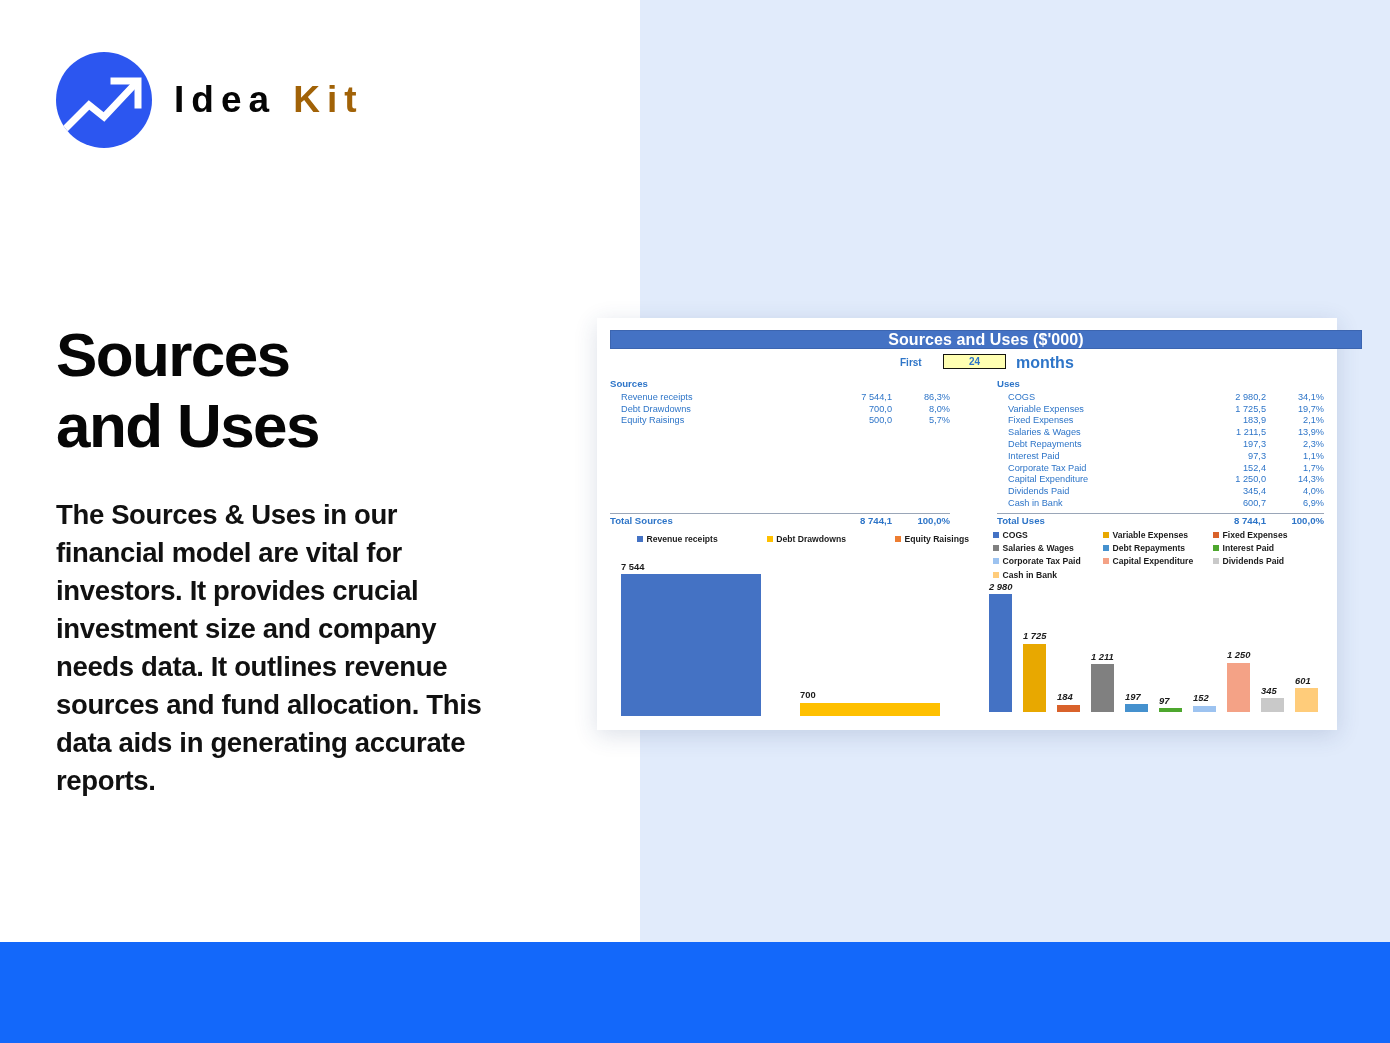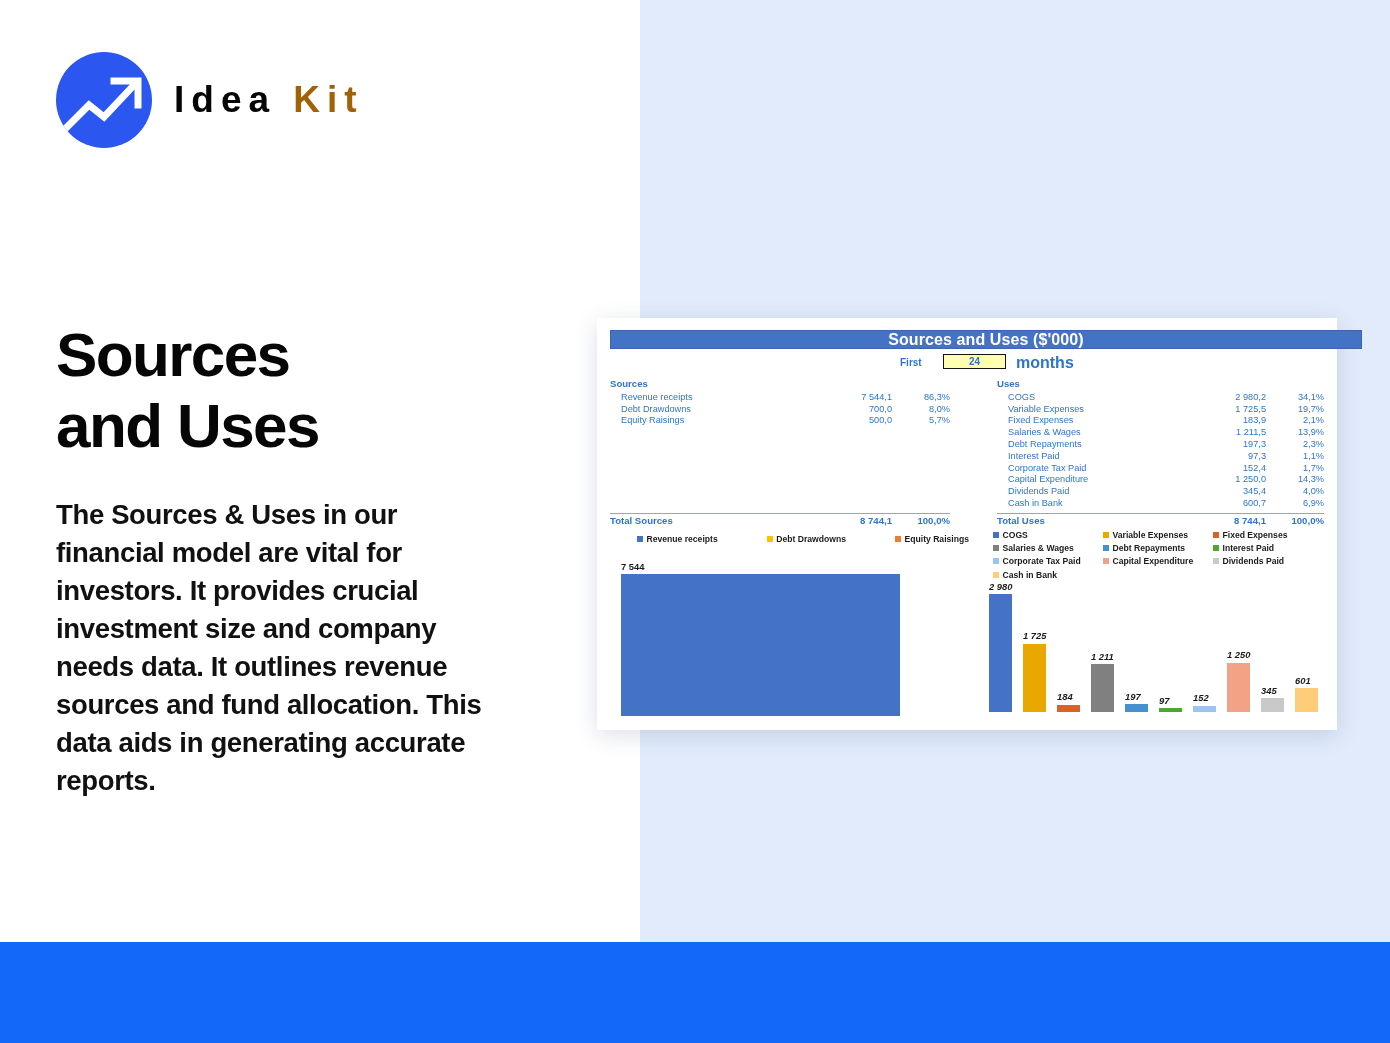--- a/index.html
+++ b/index.html
@@ -343,20 +343,24 @@
         </span>
       </div>
     </div>
 
     <div class="chart chart-left">
       <div class="plot" id="plot-sources">
           <div class="bar-slot">
             <div class="bar-label">7 544</div>
             <div class="bar" style="background: rgb(68, 114, 196); height: 142px;"></div>
           </div>
+          <div class="bar-slot">
+            <div class="bar-label">700</div>
+            <div class="bar" style="background: rgb(255, 192, 0); height: 13.176px;"></div>
+          </div>
         </div>
     </div>
 
     <div class="chart chart-right">
       <div class="plot" id="plot-uses">
           <div class="bar-slot">
             <div class="bar-label">2 980</div>
             <div class="bar" style="background: rgb(68, 114, 196); height: 118px;"></div>
           </div>
           <div class="bar-slot">

